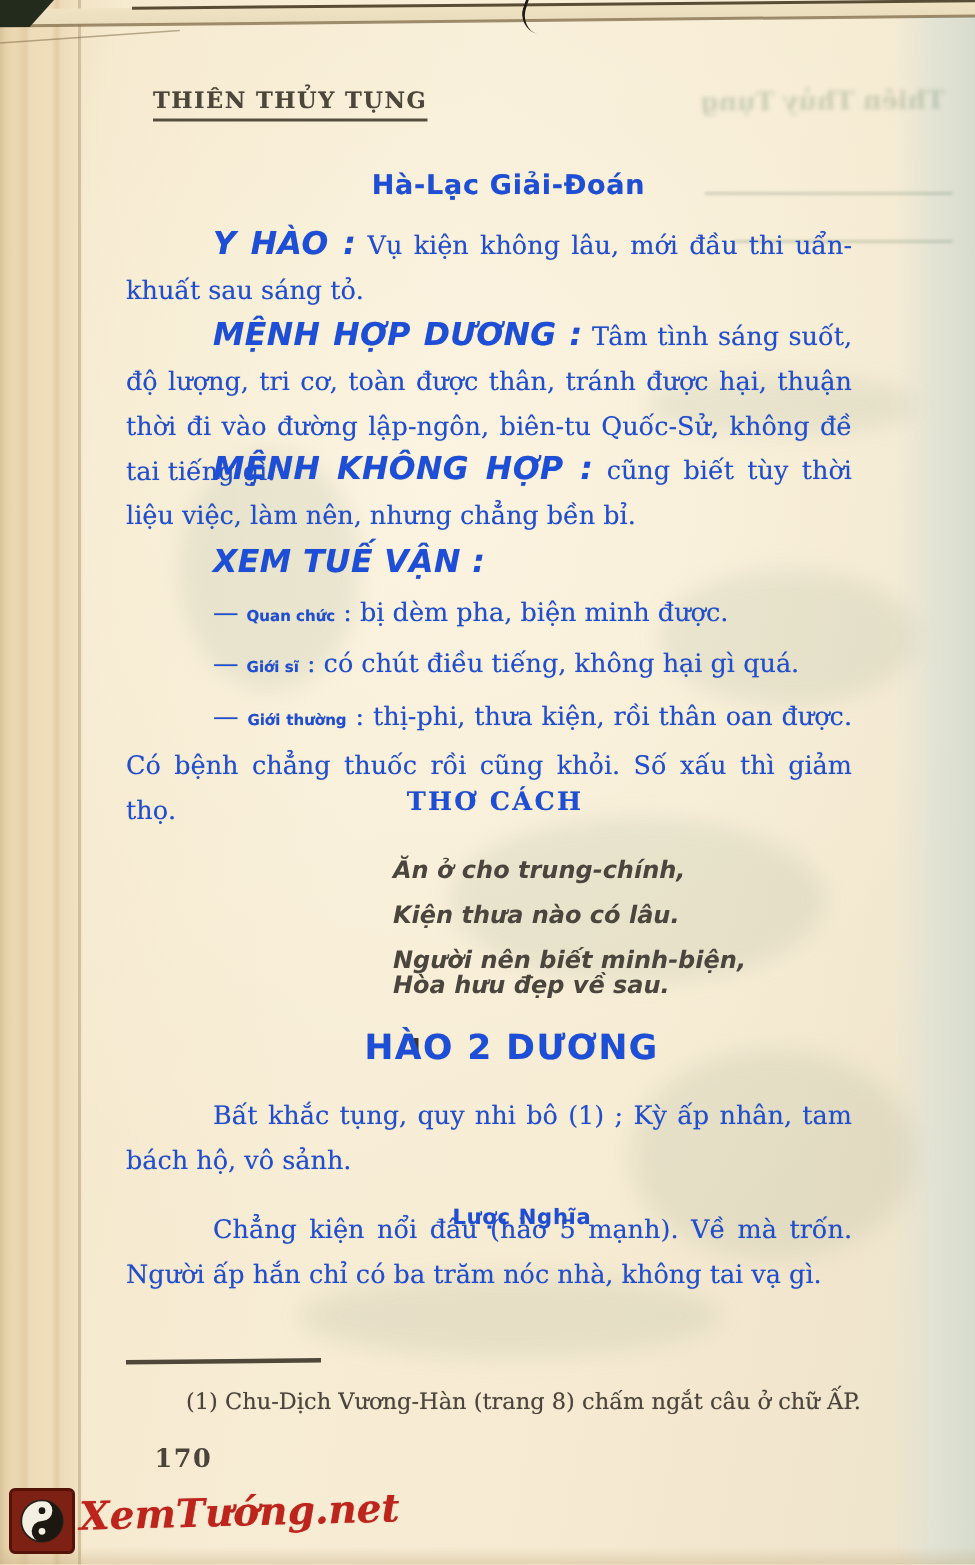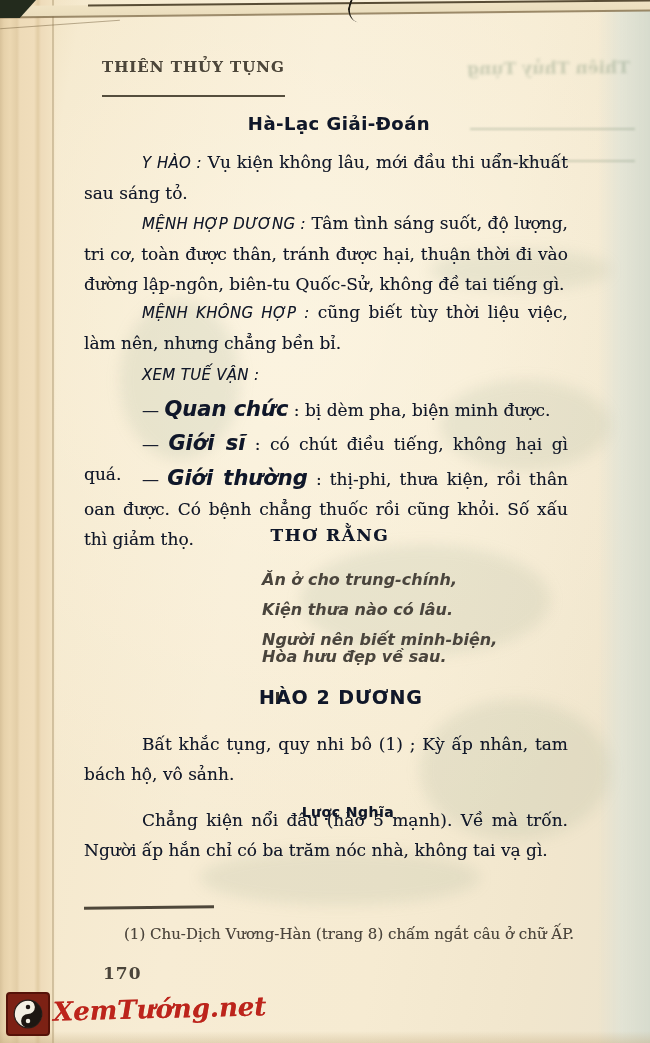--- a/index.html
+++ b/index.html
@@ -41,32 +41,32 @@
     border-radius:0 0 0 14px;transform:rotate(18deg);}
   
   .ghost-text{
     color:#7e9479;opacity:.38;filter:blur(1.4px);
     transform:scaleX(-1) rotate(.5deg);
     font-family:"DejaVu Serif",serif;font-weight:bold;
   }
   .smudge{border-radius:50%;filter:blur(7px);background:rgba(137,158,128,.14);}
   .ghost-rule{height:2px;background:rgba(130,150,122,.35);filter:blur(1px);}
   
-  .ink{color:#0f172a;text-shadow:0 0 .5px rgba(70,60,45,.45);}
+  .ink{color:#1d4ed8;text-shadow:0 0 .5px rgba(70,60,45,.45);}
   p.body-par{
     position:absolute;left:84px;width:484px;margin:0;
     font-size:17px;line-height:30px;text-align:justify;text-indent:58px;
   }
-  .lead{font-family:"DejaVu Sans","Liberation Sans",sans-serif;font-style:italic;font-weight:normal;font-size:15px;letter-spacing:.3px;}
-  .term{font-family:"DejaVu Sans","Liberation Sans",sans-serif;font-style:italic;font-weight:bold;font-size:21px;}
+  .lead{font-family:"DejaVu Sans","Liberation Sans",sans-serif;font-style:italic;font-weight:bold;font-size:21px;letter-spacing:.3px;}
+  .term{font-family:"DejaVu Sans","Liberation Sans",sans-serif;font-weight:bold;font-size:10px;}
   .h-sans{font-family:"DejaVu Sans","Liberation Sans",sans-serif;font-weight:bold;}
   .center-col{position:absolute;left:84px;width:484px;text-align:center;margin:0;}
   .running-head{
     position:absolute;left:102px;top:58px;font-size:15px;font-weight:bold;
-    letter-spacing:1px;color:#4c463a;padding-bottom:19px;border-bottom:2.5px solid #554e3d;
+    letter-spacing:1px;color:#4c463a;padding-bottom:3px;border-bottom:2.5px solid #554e3d;
   }
   .poem-line{position:absolute;left:262px;white-space:nowrap;
     font-family:"DejaVu Sans","Liberation Sans",sans-serif;font-style:italic;font-weight:bold;
     font-size:16px;line-height:30px;color:#4a453d;}
   .divider{position:absolute;left:84px;top:906px;width:130px;height:2.5px;background:#4e473a;transform:rotate(-.6deg);}
   .footnote{position:absolute;left:84px;top:922px;width:505px;margin:0;
     font-size:15px;line-height:24px;text-indent:40px;color:#4a443c;}
   .page-number{position:absolute;left:103px;top:963px;font-size:17px;font-weight:bold;color:#4a443a;letter-spacing:1px;}
   
   .wm-box{position:absolute;left:6px;top:992px;width:40px;height:40px;background:#7c2114;
@@ -136,29 +136,29 @@
   <span class="term">Giới sĩ</span>
   <span>: có chút điều tiếng, không hại gì quá.</span>
 </p>
 
 <p class="body-par ink" style="top:463px;">
   <span>—</span>
   <span class="term">Giới thường</span>
   <span>: thị-phi, thưa kiện, rồi thân oan được. Có bệnh chẳng thuốc rồi cũng khỏi. Số xấu thì giảm thọ.</span>
 </p>
 
-<h3 class="center-col ink" style="top:525px;font-size:17px;font-weight:bold;letter-spacing:1.5px;transform:translateX(4px);">THƠ RẰNG</h3>
+<h3 class="center-col ink" style="top:525px;font-size:17px;font-weight:bold;letter-spacing:1.5px;transform:translateX(4px);">THƠ CÁCH</h3>
 
 <div class="poem-line" style="top:565px;">Ăn ở cho trung-chính,</div>
 <div class="poem-line" style="top:595px;">Kiện thưa nào có lâu.</div>
 <div class="poem-line" style="top:625px;">Người nên biết minh-biện,</div>
 <div class="poem-line" style="top:642px;">Hòa hưu đẹp về sau.</div>
 
 <div class="artifact" style="left:276px;top:692px;width:2.5px;height:12px;"></div>
-<h2 class="center-col h-sans ink" style="top:686px;font-size:19px;letter-spacing:1px;transform:translateX(15px);">HÀO 2 DƯƠNG</h2>
+<h2 class="center-col h-sans ink" style="top:686px;font-size:23px;letter-spacing:1px;transform:translateX(15px);">HÀO 2 DƯƠNG</h2>
 
 <p class="body-par ink" style="top:729px;">Bất khắc tụng, quy nhi bô (1) ; Kỳ ấp nhân, tam bách hộ, vô sảnh.</p>
 
 <h3 class="center-col h-sans ink" style="top:804px;font-size:14px;letter-spacing:.5px;transform:translateX(22px);">Lược Nghĩa</h3>
 
 <p class="body-par ink" style="top:805px;">Chẳng kiện nổi đâu (hào 5 mạnh). Về mà trốn. Người ấp hắn chỉ có ba trăm nóc nhà, không tai vạ gì.</p>
 
 <div class="divider"></div>
 
 <p class="footnote ink">(1) Chu-Dịch Vương-Hàn (trang 8) chấm ngắt câu ở chữ ẤP.</p>

